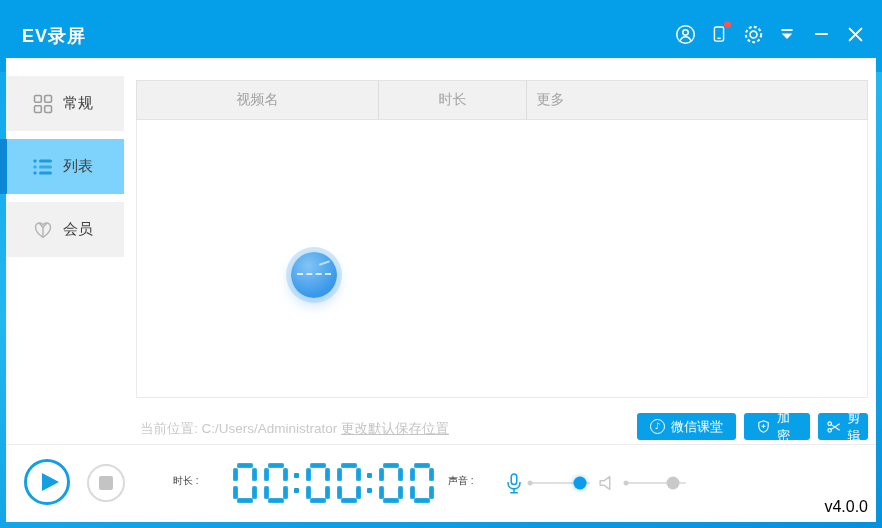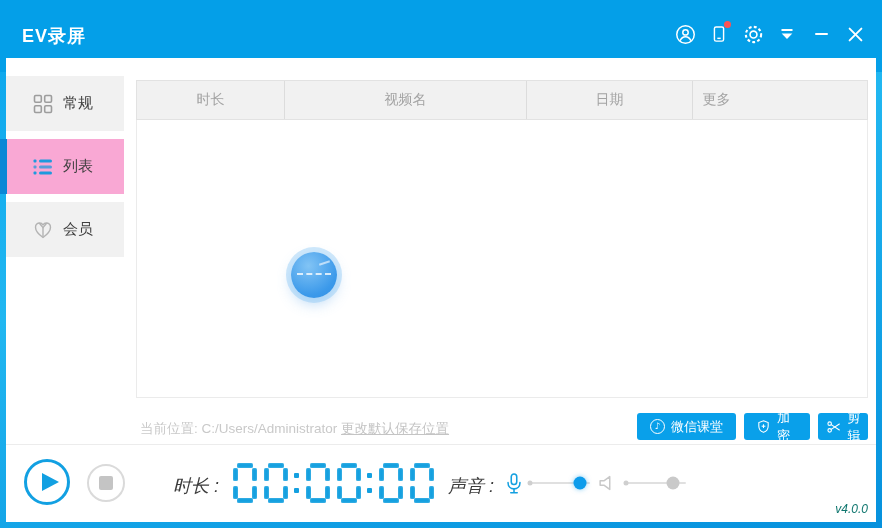--- a/index.html
+++ b/index.html
@@ -18,21 +18,21 @@
   .badge-dot { position:absolute; top:-2px; right:-1px; width:7px; height:7px; border-radius:50%; background:#ff5252; }
   .min-line { width:13px; height:2px; background:#fff; border-radius:1px; }
   
   .content { position:absolute; top:58px; left:6px; right:6px; bottom:6px; background:#fff; }
   
   .sidebar { position:absolute; left:0; top:18px; width:118px; }
   .side-item { position:relative; width:118px; height:55px; margin-bottom:8px; background:#f1f1f1;
                display:flex; align-items:center; cursor:pointer; }
   .side-item .s-ico { margin-left:26px; width:22px; height:22px; }
   .side-item .s-lbl { margin-left:9px; font-size:15px; color:#3f3f3f; }
-  .side-item.selected { background:#f9a8d4; }
+  .side-item.selected { background:#7dd3fc; }
   .side-item.selected::before { content:""; position:absolute; left:-6px; top:0; width:7px; height:100%; background:#0b87d6; }
   
   .table-header { position:absolute; left:130px; top:22px; width:732px; height:40px; display:flex;
                   background:#f1f1f1; border:1px solid #e2e2e2; }
   .th { display:flex; align-items:center; justify-content:center; font-size:14px; color:#a3a3a3;
         border-right:1px solid #dcdcdc; height:100%; }
   .th:last-child { border-right:none; }
   .th.c0{width:242px}.th.c1{width:148px}.th.c2{width:127px}.th.c3{width:166px}.th.c4{width:47px}
   .list-area { position:absolute; left:130px; top:62px; width:732px; height:278px;
                border:1px solid #ebebeb; border-top:none; background:#fff; }
@@ -56,21 +56,21 @@
                  font-family:"DejaVu Sans", sans-serif; font-size:9px; line-height:1; color:#fff; }
   
   .bottombar { position:absolute; left:0; right:0; top:386px; height:78px; background:#fff; border-top:1px solid #ececec; }
   .play-btn { position:absolute; left:18px; top:14px; width:46px; height:46px; border-radius:50%;
               border:3px solid #12a0e2; background:#fff; cursor:pointer; }
   .play-tri { position:absolute; left:15px; top:11px; width:0; height:0;
               border-left:17px solid #12a0e2; border-top:9.5px solid transparent; border-bottom:9.5px solid transparent; }
   .stop-btn { position:absolute; left:81px; top:19px; width:38px; height:38px; border-radius:50%;
               border:2px solid #dadada; background:#fff; cursor:pointer; display:flex; align-items:center; justify-content:center; }
   .stop-sq { width:14px; height:14px; background:#c4c4c4; border-radius:2px; }
-  .bb-label { position:absolute; top:29px; font-size:18px; color:#3c3c3c;font-style:italic; }
+  .bb-label { position:absolute; top:29px; font-size:10px; color:#3c3c3c; }
   .lbl-duration { left:167px; }
   .lbl-sound { left:442px; }
   .clock { position:absolute; left:227px; top:18px; height:40px; display:flex; gap:7px; }
   .digit { position:relative; width:24px; height:40px; }
   .seg { position:absolute; border-radius:1.5px; background:transparent; }
   .seg.on { background:#14a0e0; box-shadow:inset 0 0 2px rgba(255,255,255,.45); }
   .seg-a{left:4px;top:0;width:16px;height:5px}
   .seg-d{left:4px;bottom:0;width:16px;height:5px}
   .seg-g{left:4px;top:17.5px;width:16px;height:5px}
   .seg-f{left:0;top:4.5px;width:5px;height:13px}
@@ -82,21 +82,21 @@
   .colon i:first-child { top:10px; } .colon i:last-child { bottom:10px; }
   .mic-ico { position:absolute; left:497px; top:26px; cursor:pointer; }
   .spk-ico { position:absolute; left:590px; top:27px; cursor:pointer; }
   .slider { position:absolute; top:37px; width:60px; height:2px; background:#e0e0e0; border-radius:1px; cursor:pointer; }
   .slider.s1 { left:524px; } .slider.s2 { left:620px; }
   .slider .start-dot { position:absolute; left:0; top:50%; transform:translate(-50%,-50%);
                        width:5px; height:5px; border-radius:50%; background:#cfcfcf; }
   .thumb { position:absolute; top:50%; transform:translate(-50%,-50%); width:13px; height:13px; border-radius:50%; cursor:pointer; }
   .thumb.blue { background:#0d9ceb; box-shadow:0 0 5px rgba(13,156,235,.5); }
   .thumb.gray { background:#c9c9c9; }
-  .version { position:absolute; right:8px; bottom:6px; font-size:12px; color:#0f766e;font-style:italic; }
+  .version { position:absolute; right:8px; bottom:6px; font-size:16px; color:#000000; }
 </style>
 </head>
 <body>
 
 <div class="window">
 
   <div class="titlebar">
     <div class="title">EV录屏</div>
     <div class="tb-icons">
       <span class="tb-ico">
@@ -170,23 +170,22 @@
             <path d="M11 18.5 C11 18.5 3.5 13 3.5 8.2 C3.5 5.6 5.5 4 7.6 4 C9.2 4 10.4 4.9 11 6 C11.6 4.9 12.8 4 14.4 4 C16.5 4 18.5 5.6 18.5 8.2 C18.5 13 11 18.5 11 18.5 Z"></path>
             <polyline points="7.4,4.3 11,8.6 14.6,4.3"></polyline>
             <line x1="11" y1="8.6" x2="11" y2="17.6"></line>
           </svg>
         </span>
         <span class="s-lbl">会员</span>
       </div>
     </div>
 
     <div class="table-header">
+      <div class="th c0">视频名</div>
       <div class="th c1">时长</div>
-      <div class="th c0">视频名</div>
-      <div class="th c3">日期</div>
       <div class="th c4">更多</div>
     </div>
 
     <div class="list-area">
       <div class="ball"></div>
     </div>
 
     <div class="panel-footer">
       <div class="loc-text">
         <span>当前位置: C:/Users/Administrator</span>

